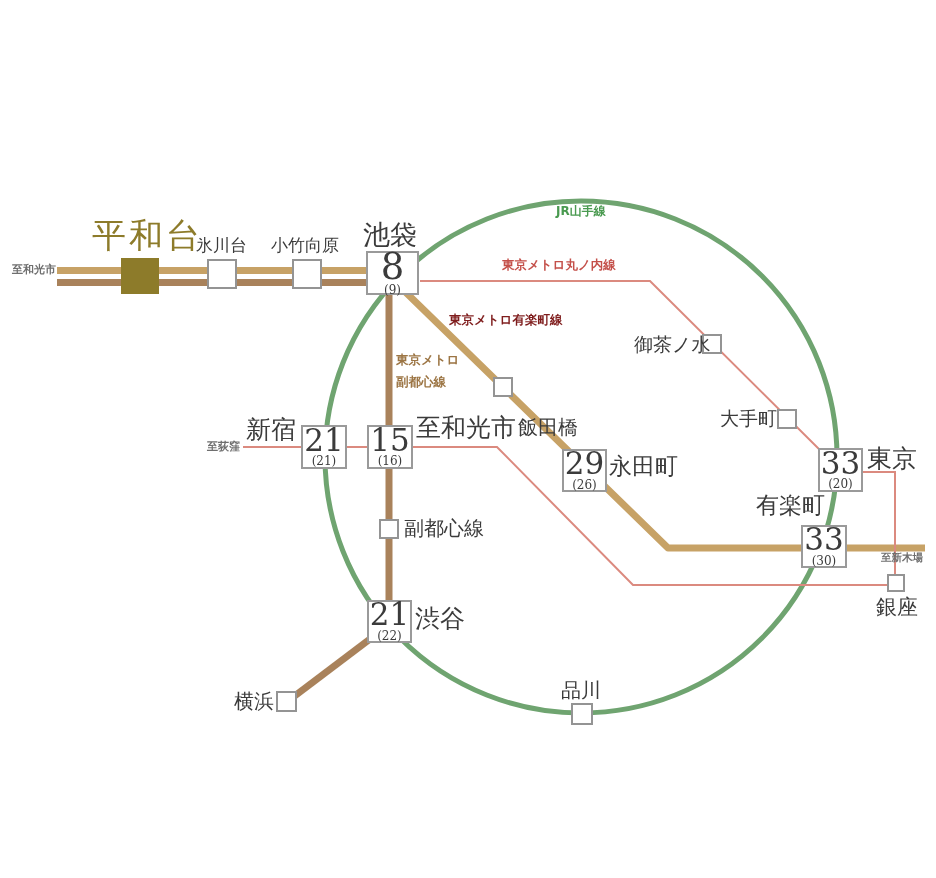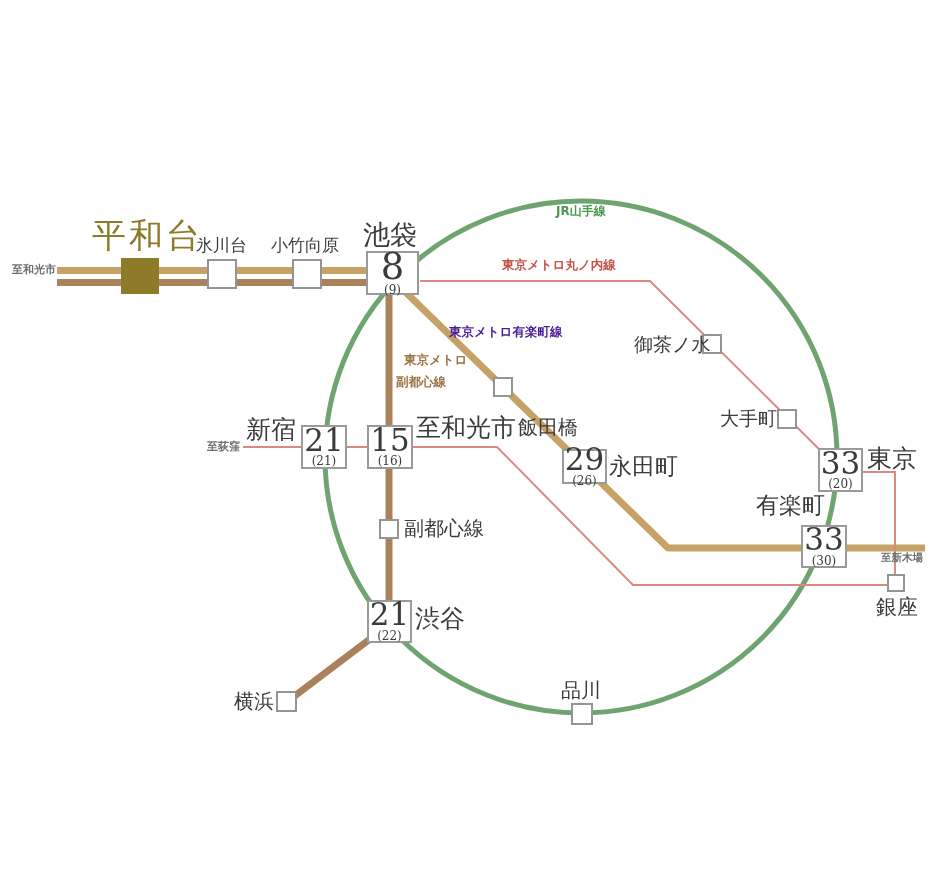--- a/index.html
+++ b/index.html
@@ -68,21 +68,21 @@
     <span class="sub">(9)</span>
   </div>
   <div class="num-box" style="left:301px;top:425px;width:46px;height:44px;">
     <span class="num">21</span>
     <span class="sub">(21)</span>
   </div>
   <div class="num-box" style="left:367px;top:425px;width:46px;height:44px;">
     <span class="num">15</span>
     <span class="sub">(16)</span>
   </div>
-  <div class="num-box" style="left:562px;top:449px;width:45px;height:35px;">
+  <div class="num-box" style="left:562px;top:449px;width:45px;height:43px;">
     <span class="num">29</span>
     <span class="sub">(26)</span>
   </div>
   <div class="num-box" style="left:818px;top:448px;width:45px;height:44px;">
     <span class="num">33</span>
     <span class="sub">(20)</span>
   </div>
   <div class="num-box" style="left:801px;top:525px;width:46px;height:43px;">
     <span class="num">33</span>
     <span class="sub">(30)</span>
@@ -105,21 +105,21 @@
   <span class="label" style="left:518px;top:377px;font-size:20px;margin-top:40px;">飯田橋</span>
   <span class="label" style="left:634px;top:335px;font-size:19px;">御茶ノ水</span>
   <span class="label" style="left:720px;top:409px;font-size:19px;">大手町</span>
   <span class="label" style="left:609px;top:455px;font-size:23px;">永田町</span>
   <span class="label" style="left:867px;top:446px;font-size:25px;">東京</span>
   <span class="label" style="left:756px;top:494px;font-size:23px;">有楽町</span>
   <span class="label" style="left:876px;top:597px;font-size:21px;">銀座</span>
 
   <span class="line-label" style="left:556px;top:205px;color:#4A9A50;font-size:12px;">JR山手線</span>
   <span class="line-label" style="left:502px;top:259px;color:#C4504A;">東京メトロ丸ノ内線</span>
-  <span class="line-label" style="left:449px;top:326px;color:#4c1d95;">東京メトロ有楽町線</span>
-  <span class="line-label" style="left:396px;top:354px;color:#9C7544;margin-left:8px;">東京メトロ</span>
+  <span class="line-label" style="left:449px;top:314px;color:#7f1d1d;">東京メトロ有楽町線</span>
+  <span class="line-label" style="left:396px;top:354px;color:#9C7544;">東京メトロ</span>
   <span class="line-label" style="left:396px;top:376px;color:#9C7544;">副都心線</span>
 
   <span class="dir-label" style="left:12px;top:264px;">至和光市</span>
   <span class="dir-label" style="left:207px;top:441px;">至荻窪</span>
   <span class="dir-label" style="left:881px;top:552px;font-size:10.5px;text-align:right;">至新木場</span>
 
 </div>
 
 </body></html>

